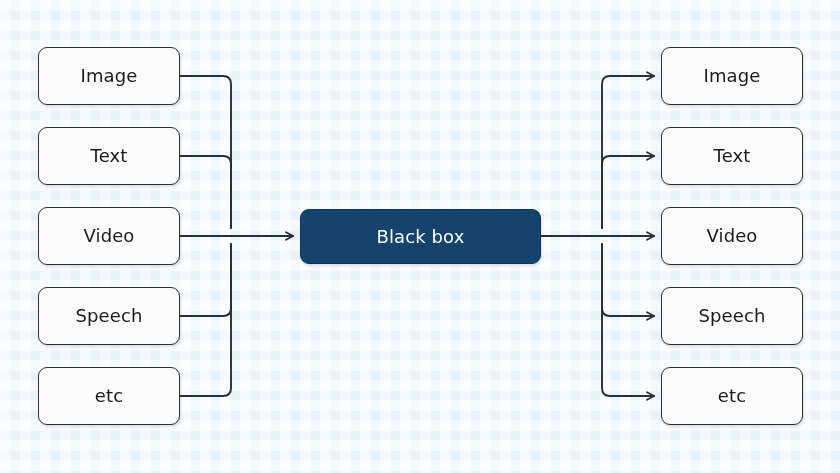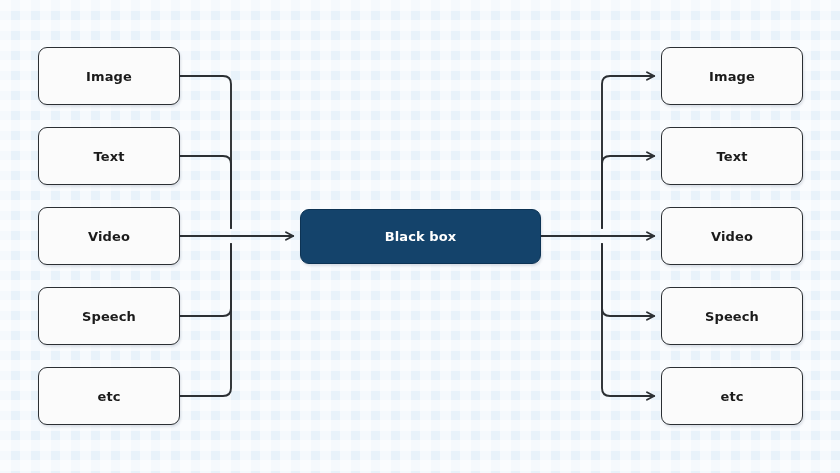--- a/index.html
+++ b/index.html
@@ -33,24 +33,23 @@
   .node {
     position: absolute;
     box-sizing: border-box;
     display: flex;
     align-items: center;
     justify-content: center;
     border-radius: 9px;
     border: 1.8px solid #2b2f33;
     background: #fbfbfb;
     color: #1b1b1b;
-    font-size: 13px;
+    font-size: 18px;
     letter-spacing: 0.1px;
     box-shadow: 1px 2px 2.5px rgba(20,40,70,0.13);
-    font-weight: bold;
   }
   .node.blackbox {
     background: #14436b;
     border-color: #0d3354;
     color: #ffffff;
     justify-content: center;
   }
   .node-label {
     line-height: 1;
     white-space: nowrap;

